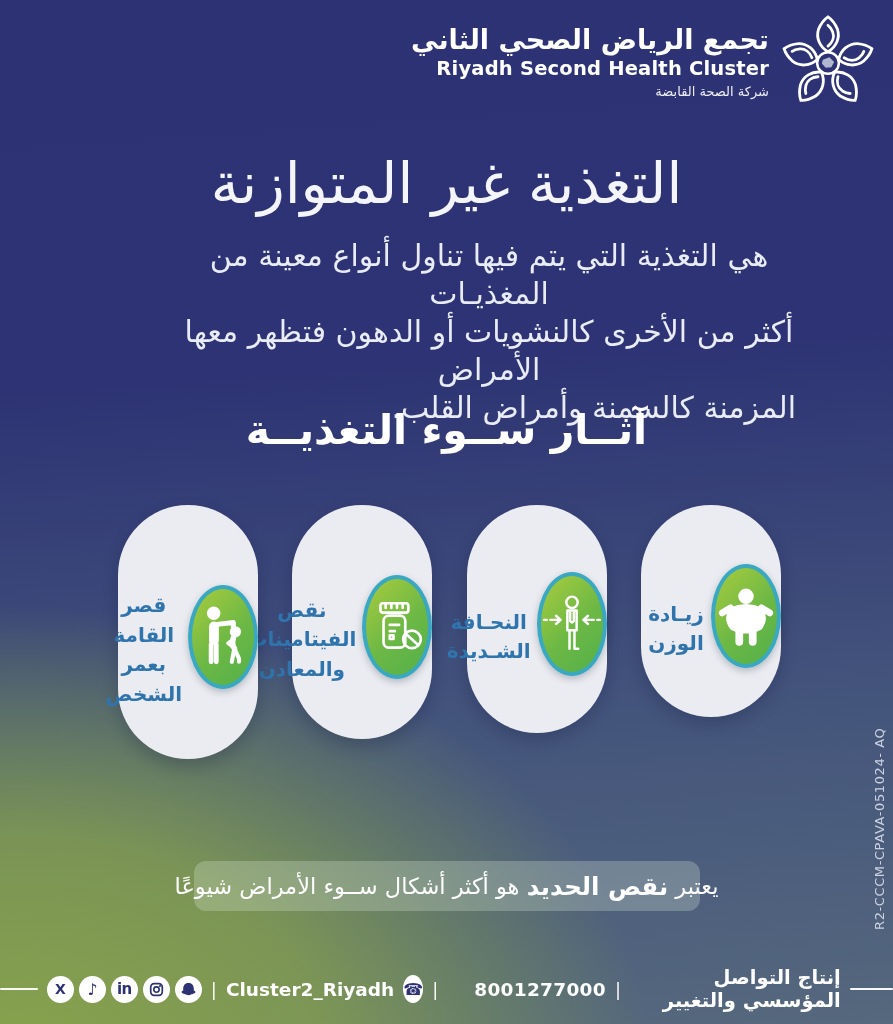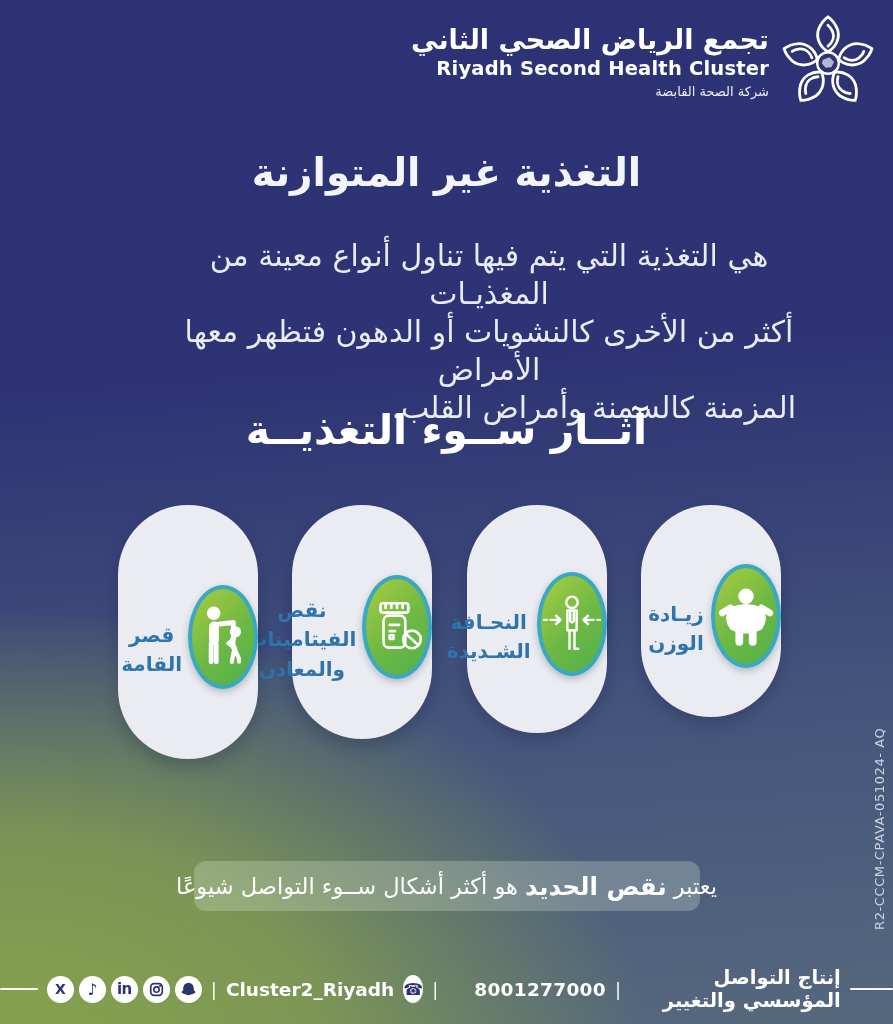--- a/index.html
+++ b/index.html
@@ -12,22 +12,22 @@
       linear-gradient(176deg, #2c3273 0%, #2d3374 36%, #44557c 70%, #55687d 100%);
   }
   
   .header{position:absolute;top:14px;right:16px;display:flex;direction:rtl;align-items:center;gap:10px;color:#fff;}
   .logo{width:98px;height:98px;flex:0 0 auto;}
   .header-text{text-align:right;}
   .h-ar{font-size:27px;font-weight:bold;line-height:32px;}
   .h-en{font-size:19.5px;font-weight:bold;line-height:26px;letter-spacing:.2px;}
   .h-sub{font-size:13px;opacity:.92;line-height:20px;}
   
-  .main-title{position:absolute;top:130px;left:0;width:100%;text-align:center;direction:rtl;
-    color:#f4f5fa;font-size:39px;font-weight:bold;line-height:86px;}
+  .main-title{position:absolute;top:140px;left:0;width:100%;text-align:center;direction:rtl;
+    color:#f4f5fa;font-size:57px;font-weight:normal;line-height:86px;}
   
   .intro{position:absolute;top:237px;right:97px;width:614px;direction:rtl;color:#e9ecf4;
     font-size:30px;line-height:38px;}
   .intro .line{text-align:center;}
   .intro .line.last{text-align:right;}
   
   .section-title{position:absolute;top:398px;left:0;width:100%;text-align:center;direction:rtl;
     color:#fff;font-size:41px;font-weight:bold;line-height:64px;}
   
   .cards{position:absolute;top:505px;left:118px;right:112px;display:flex;direction:rtl;
@@ -182,25 +182,26 @@
           <path d="M-8,-12 L10,-14 L10,-9" stroke="#fff" stroke-width="4.8" stroke-linecap="round" stroke-linejoin="round" fill="none"></path>
           <path d="M-11.5,7 L-11.5,24 M-6.5,7 L-6.5,24" stroke="#fff" stroke-width="4.6" stroke-linecap="round" fill="none"></path>
           <circle cx="12" cy="-5" r="5.5" fill="#fff"></circle>
           <path d="M10,1 Q8,7 11,11" stroke="#fff" stroke-width="5.5" stroke-linecap="round" fill="none"></path>
           <path d="M10,2 L4.5,6 L9,9.5" stroke="#fff" stroke-width="3" stroke-linecap="round" stroke-linejoin="round" fill="none"></path>
           <path d="M11,11 L8.5,24 M11,11 L15.5,21 L15.5,24" stroke="#fff" stroke-width="4" stroke-linecap="round" stroke-linejoin="round" fill="none"></path>
         </svg>
       </div>
       <div class="card-label">
         <div>قصر القامة</div>
-      </div>
-    </div>
-  </div>
-
-  <div class="note"><span>يعتبر </span><span class="hl">نقص الحديد</span><span> هو أكثر أشكال ســوء التواصل شيوعًا</span></div>
+        <div>بعمر الشخص</div>
+      </div>
+    </div>
+  </div>
+
+  <div class="note"><span>يعتبر </span><span class="hl">نقص الحديد</span><span> هو أكثر أشكال ســوء الأمراض شيوعًا</span></div>
 
   <div class="side-code">R2-CCCM-CPAVA-051024- AQ</div>
 
   <div class="footer">
     <div class="rule left"></div>
     <div class="socials">
       <div class="soc x">X</div>
       <div class="soc tiktok">♪</div>
       <div class="soc linkedin">in</div>
       <div class="soc">

